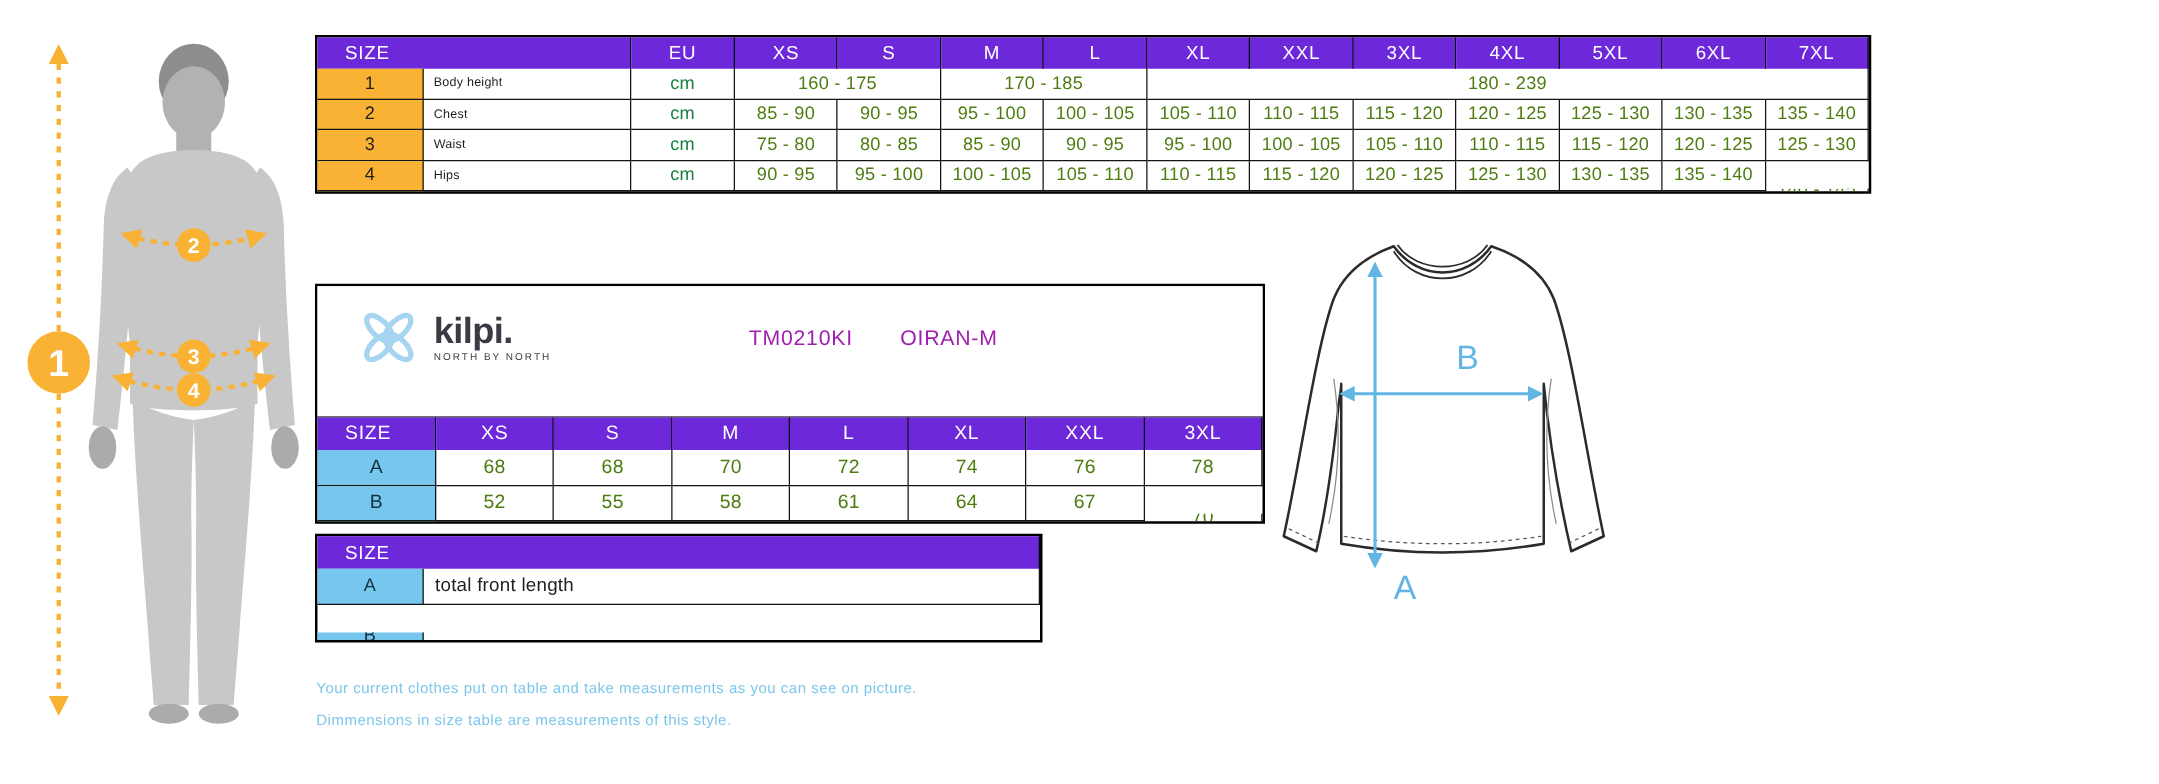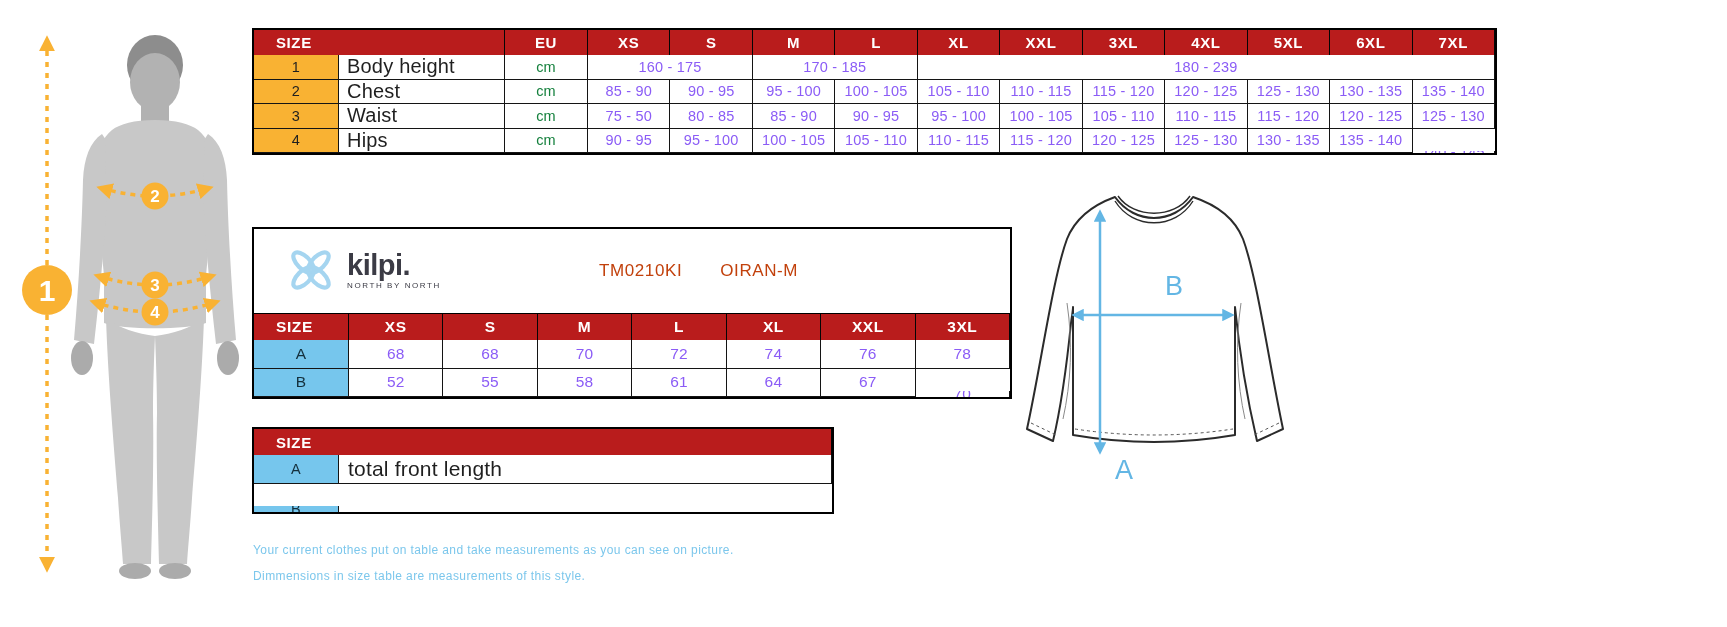--- a/index.html
+++ b/index.html
@@ -6,44 +6,44 @@
   body{width:1727px;height:627px;position:relative;overflow:hidden;
        font-family:"Liberation Sans", sans-serif;color:#1f1f1f;}
   .abs{position:absolute;}
 
   
   .grid{display:grid;border:2px solid #000;background:#fff;box-sizing:content-box;}
   .c{display:flex;align-items:center;justify-content:center;
      border-right:1px solid #141414;border-bottom:1px solid #141414;
      font-size:14.5px;letter-spacing:.2px;overflow:hidden;white-space:nowrap;}
   .c:last-child{border-bottom:none;margin-top:22px;}
-  .hdr{background:#b91c1c;color:#ffffff;font-size:15px;font-weight:700;
+  .hdr{background:#6d28d9;color:#ffffff;font-size:15px;font-weight:400;
        letter-spacing:.6px;border-right:1px solid #050505;border-bottom:none;}
   .hdr-left{justify-content:flex-start;padding-left:22px;}
   .num{background:#F9B233;color:#1f1f1f;font-weight:500;}
-  .name{justify-content:flex-start;padding-left:8px;color:#1f1f1f;font-size:20px;}
+  .name{justify-content:flex-start;padding-left:8px;color:#1f1f1f;font-size:10px;}
   .unit{color:#15803d;}
-  .val{color:#8b5cf6;}
+  .val{color:#4d7c0f;}
   .blue{background:#76C6ED;color:#14303d;font-weight:500;}
-  .desc{justify-content:flex-start;padding-left:9px;font-size:21px;color:#1f1f1f;}
+  .desc{justify-content:flex-start;padding-left:9px;font-size:15px;color:#1f1f1f;}
 
   
   #size-table{left:252px;top:28px;width:1241px;
     grid-template-columns:85px 166px 83px repeat(11,1fr);
     grid-template-rows:25px repeat(4,24.5px);}
 
   
   #product-card{left:252px;top:227px;width:756px;border:2px solid #000;background:#fff;}
-  #card-top{position:relative;height:84px;background:#fff;}
+  #card-top{position:relative;height:104px;background:#fff;}
   #brand{position:absolute;left:30px;top:14px;display:flex;align-items:center;}
   #brand-text{margin-left:9px;}
   #brand-name{font-size:29px;font-weight:700;color:#3B3B45;letter-spacing:-.5px;line-height:30px;}
   #brand-tagline{font-size:8px;color:#3B3B45;letter-spacing:1.6px;margin-top:1px;}
   #product-title{position:absolute;left:345px;top:0;height:84px;display:flex;
-    align-items:center;gap:38px;font-size:17px;font-weight:500;color:#c2410c;letter-spacing:.6px;}
+    align-items:center;gap:38px;font-size:17px;font-weight:500;color:#a21caf;letter-spacing:.6px;}
   #product-grid{display:grid;grid-template-columns:95px repeat(7,1fr);
     grid-template-rows:26px 28.5px 28.5px;border-top:1px solid #000;}
   #product-grid .c{font-size:15.5px;}
 
   
   #legend-table{left:252px;top:427px;width:578px;
     grid-template-columns:85px 1fr;grid-template-rows:26px 28.5px 28.5px;}
 
   
   .caption{position:absolute;left:253px;margin:0;font-size:12px;
@@ -131,21 +131,21 @@
     <div class="c val">105 - 110</div>
     <div class="c val">110 - 115</div>
     <div class="c val">115 - 120</div>
     <div class="c val">120 - 125</div>
     <div class="c val">125 - 130</div>
     <div class="c val">130 - 135</div>
     <div class="c val">135 - 140</div>
     <div class="c num">3</div>
     <div class="c name">Waist</div>
     <div class="c unit">cm</div>
-    <div class="c val">75 - 50</div>
+    <div class="c val">75 - 80</div>
     <div class="c val">80 - 85</div>
     <div class="c val">85 - 90</div>
     <div class="c val">90 - 95</div>
     <div class="c val">95 - 100</div>
     <div class="c val">100 - 105</div>
     <div class="c val">105 - 110</div>
     <div class="c val">110 - 115</div>
     <div class="c val">115 - 120</div>
     <div class="c val">120 - 125</div>
     <div class="c val">125 - 130</div>

